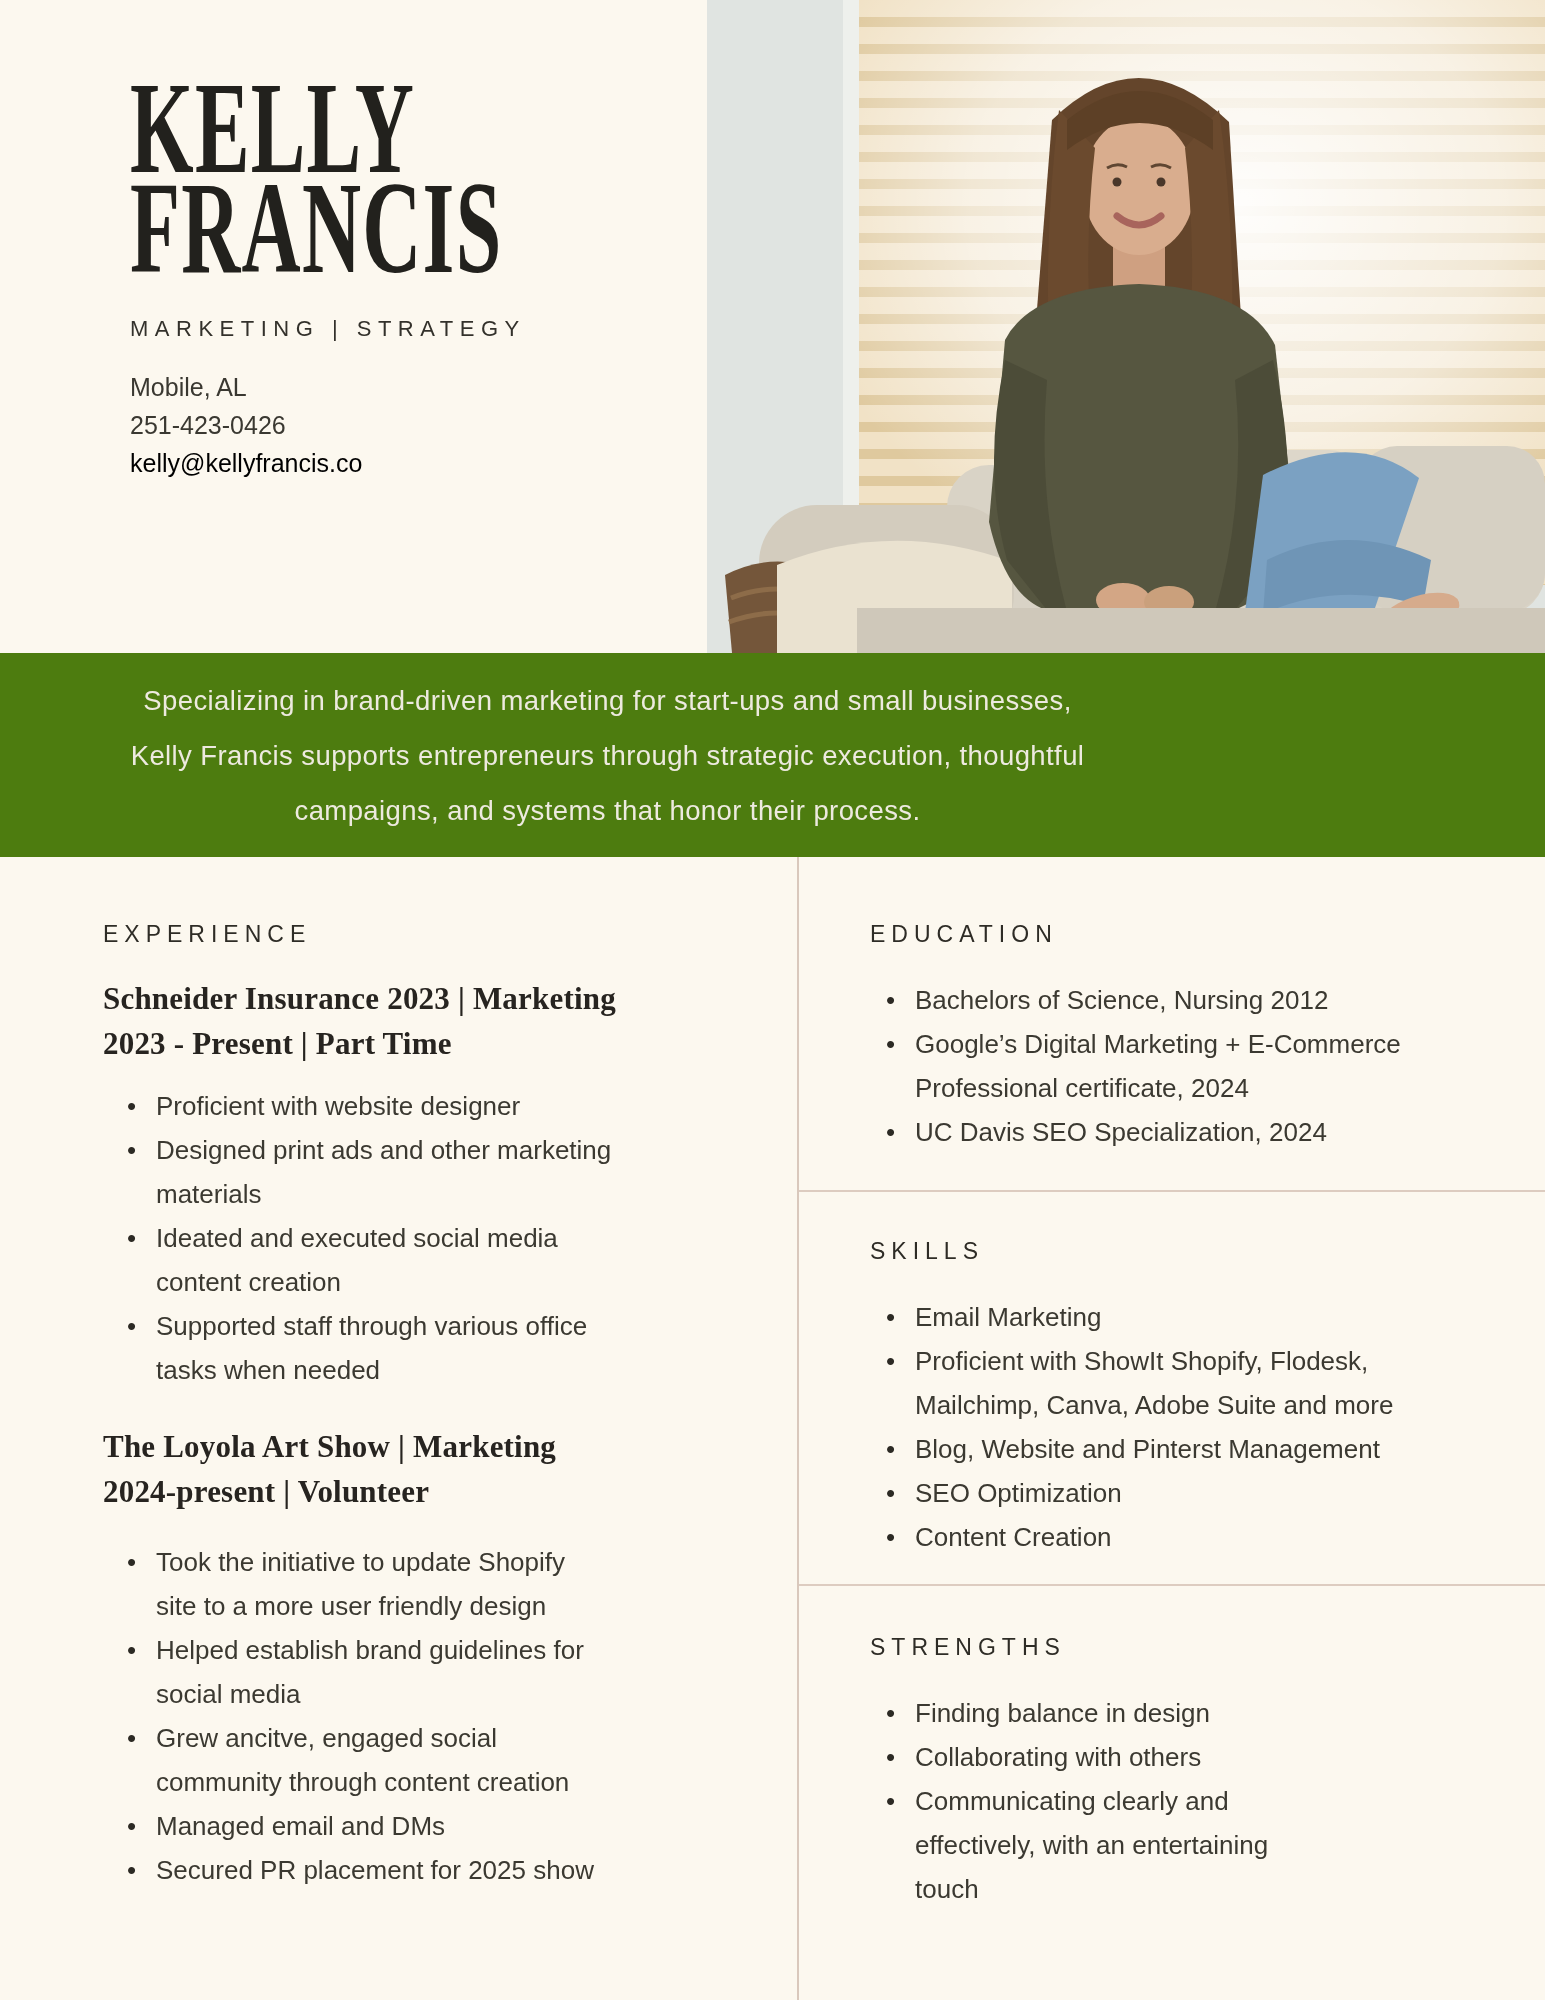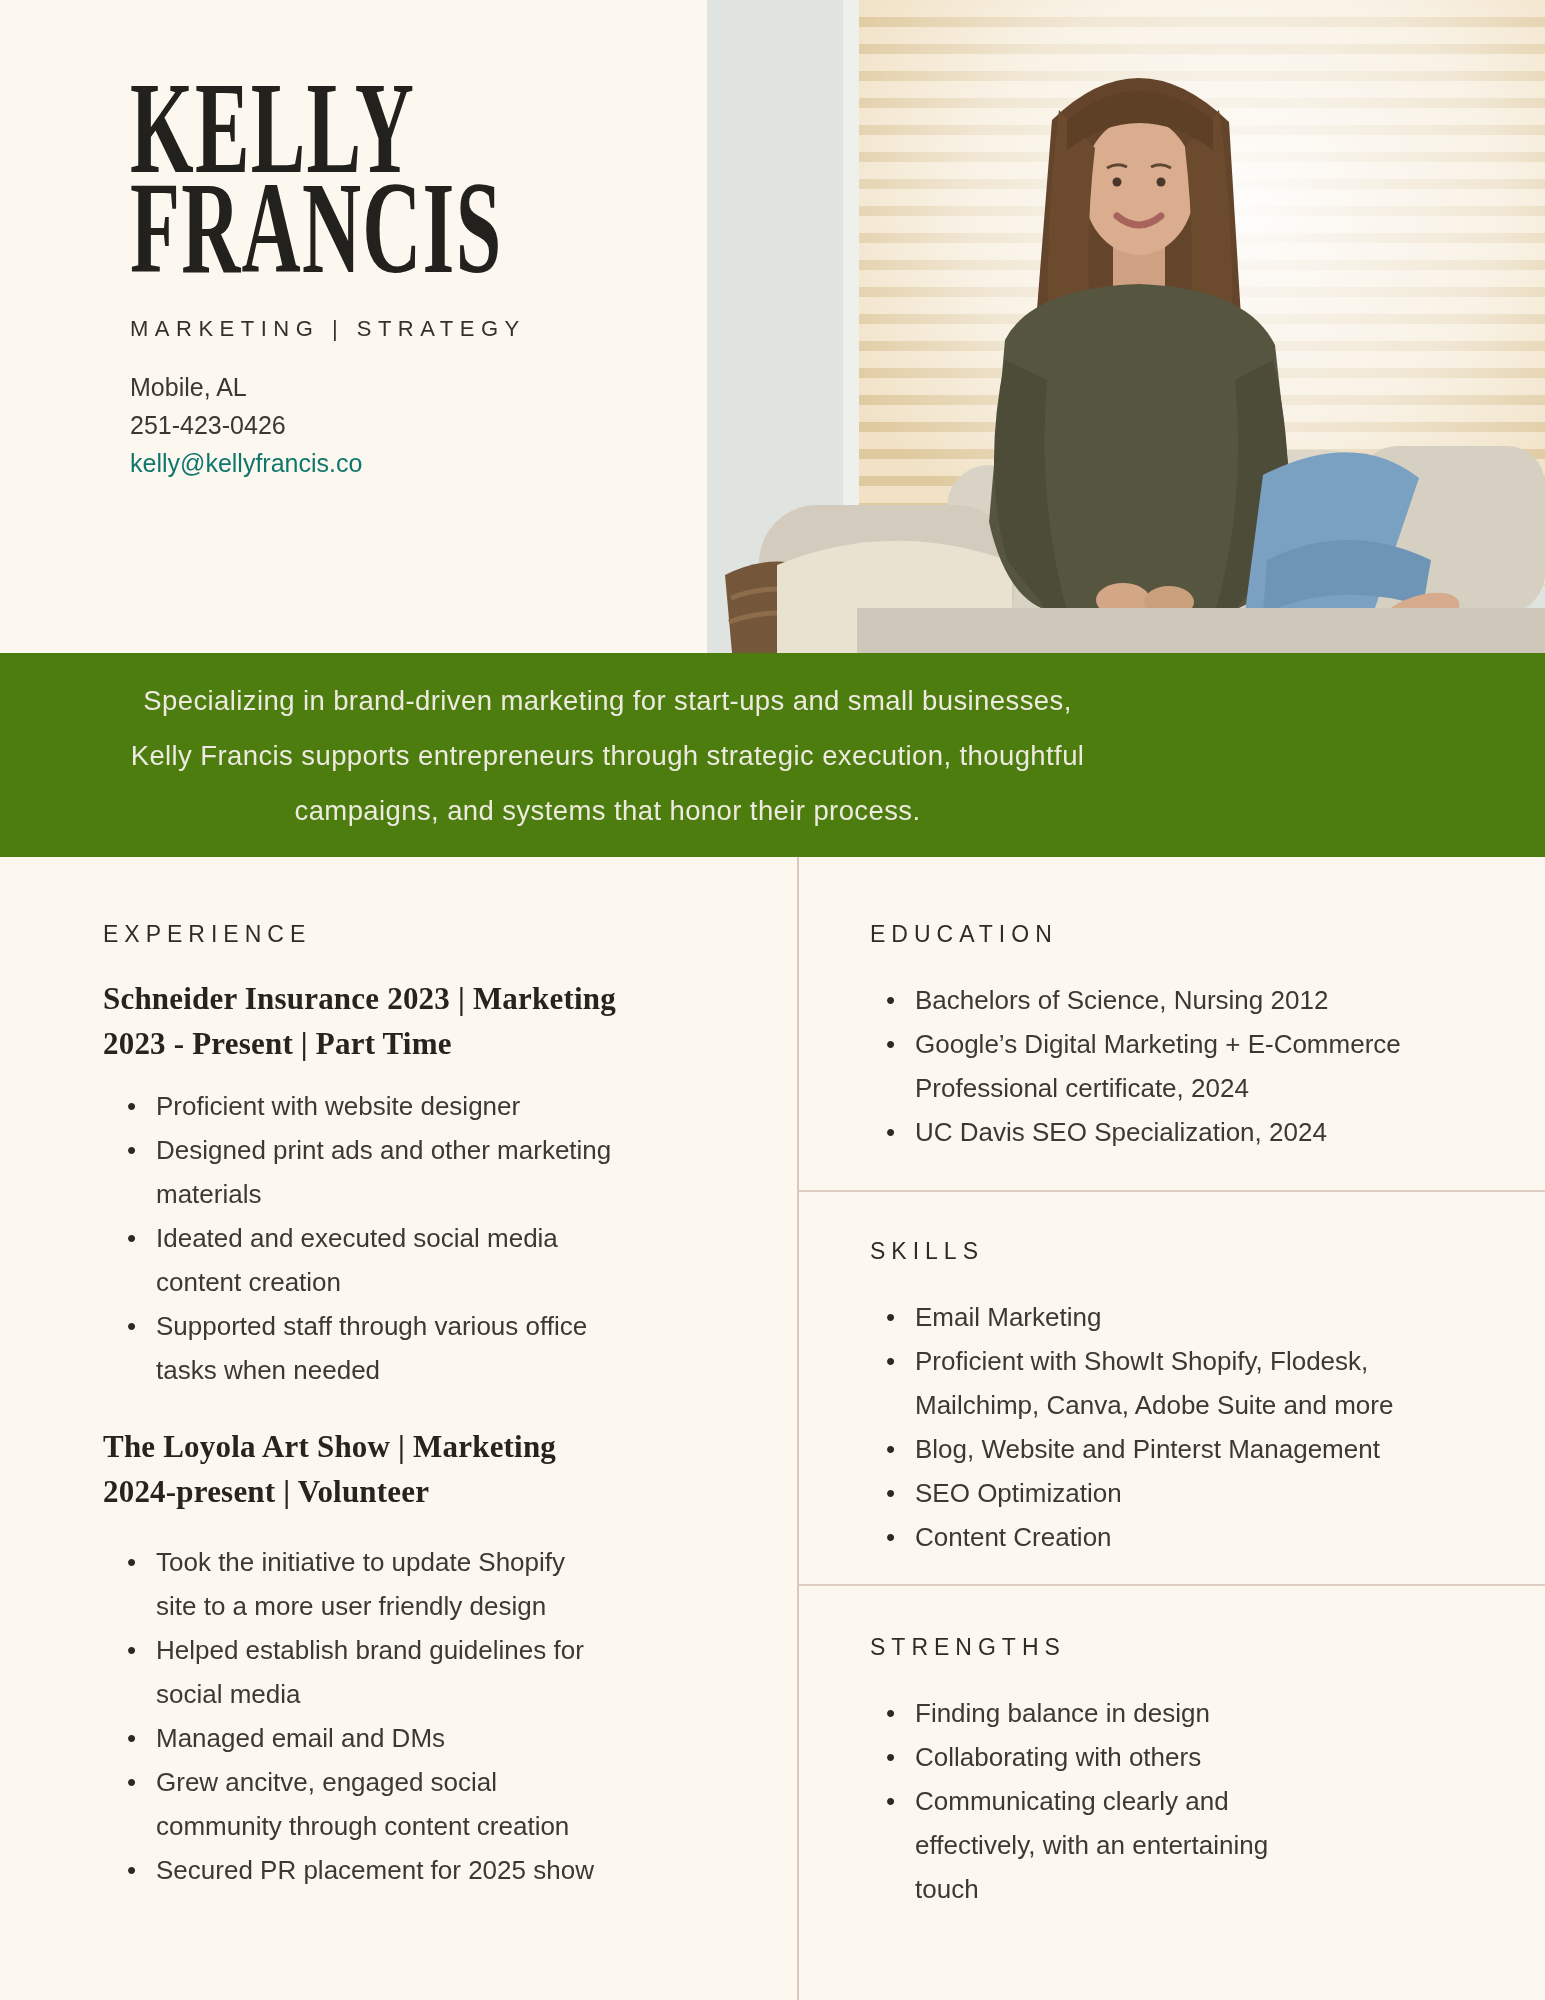--- a/index.html
+++ b/index.html
@@ -14,21 +14,21 @@
   .page { position:relative; width:1545px; height:1424px; }
 
   
   .top { position:relative; height:653px; background:#fcf8ef; }
   .header-block { position:absolute; left:130px; top:78px; width:560px; }
   .name { font-family:"Liberation Serif", serif; font-weight:700; color:#22211d;
           font-size:132px; line-height:100px; }
   .name span { display:block; transform:scaleX(0.62); transform-origin:left center; white-space:nowrap; letter-spacing:2px; }
   .tagline { margin-top:38px; font-size:22px; letter-spacing:6.5px; color:#33312b; white-space:nowrap; }
   .contact { margin-top:26px; font-size:25px; line-height:38px; color:#3a3831; }
-  .contact .email { color:#0f766e; text-decoration:none; }
+  .contact .email { color:#000000; text-decoration:none; }
 
   .photo { position:absolute; left:707px; top:0; width:838px; height:653px; overflow:hidden; }
   .photo svg { display:block; width:100%; height:100%; }
 
   
   .banner { height:204px; background:#4d7c0f; display:flex; align-items:center; }
   .banner-inner { width:1215px; text-align:center; color:#edeadf;
                   font-size:27.5px; line-height:55px; font-weight:400; letter-spacing:0.4px; }
 
   
@@ -163,22 +163,22 @@
         <li>Supported staff through various office tasks when needed</li>
       </ul>
 
       <div class="job-title second">
         <div>The Loyola Art Show | Marketing</div>
         <div>2024-present | Volunteer</div>
       </div>
       <ul class="bullets job-bullets-2">
         <li>Took the initiative to update Shopify site to a more user friendly design</li>
         <li>Helped establish brand guidelines for social media</li>
+        <li>Grew ancitve, engaged social community through content creation</li>
         <li>Managed email and DMs</li>
-        <li>Grew ancitve, engaged social community through content creation</li>
         <li>Secured PR placement for 2025 show</li>
       </ul>
     </div>
 
     <div class="col-right">
 
       <div class="rsec education">
         <div class="section-label">EDUCATION</div>
         <ul class="bullets">
           <li>Bachelors of Science, Nursing 2012</li>

